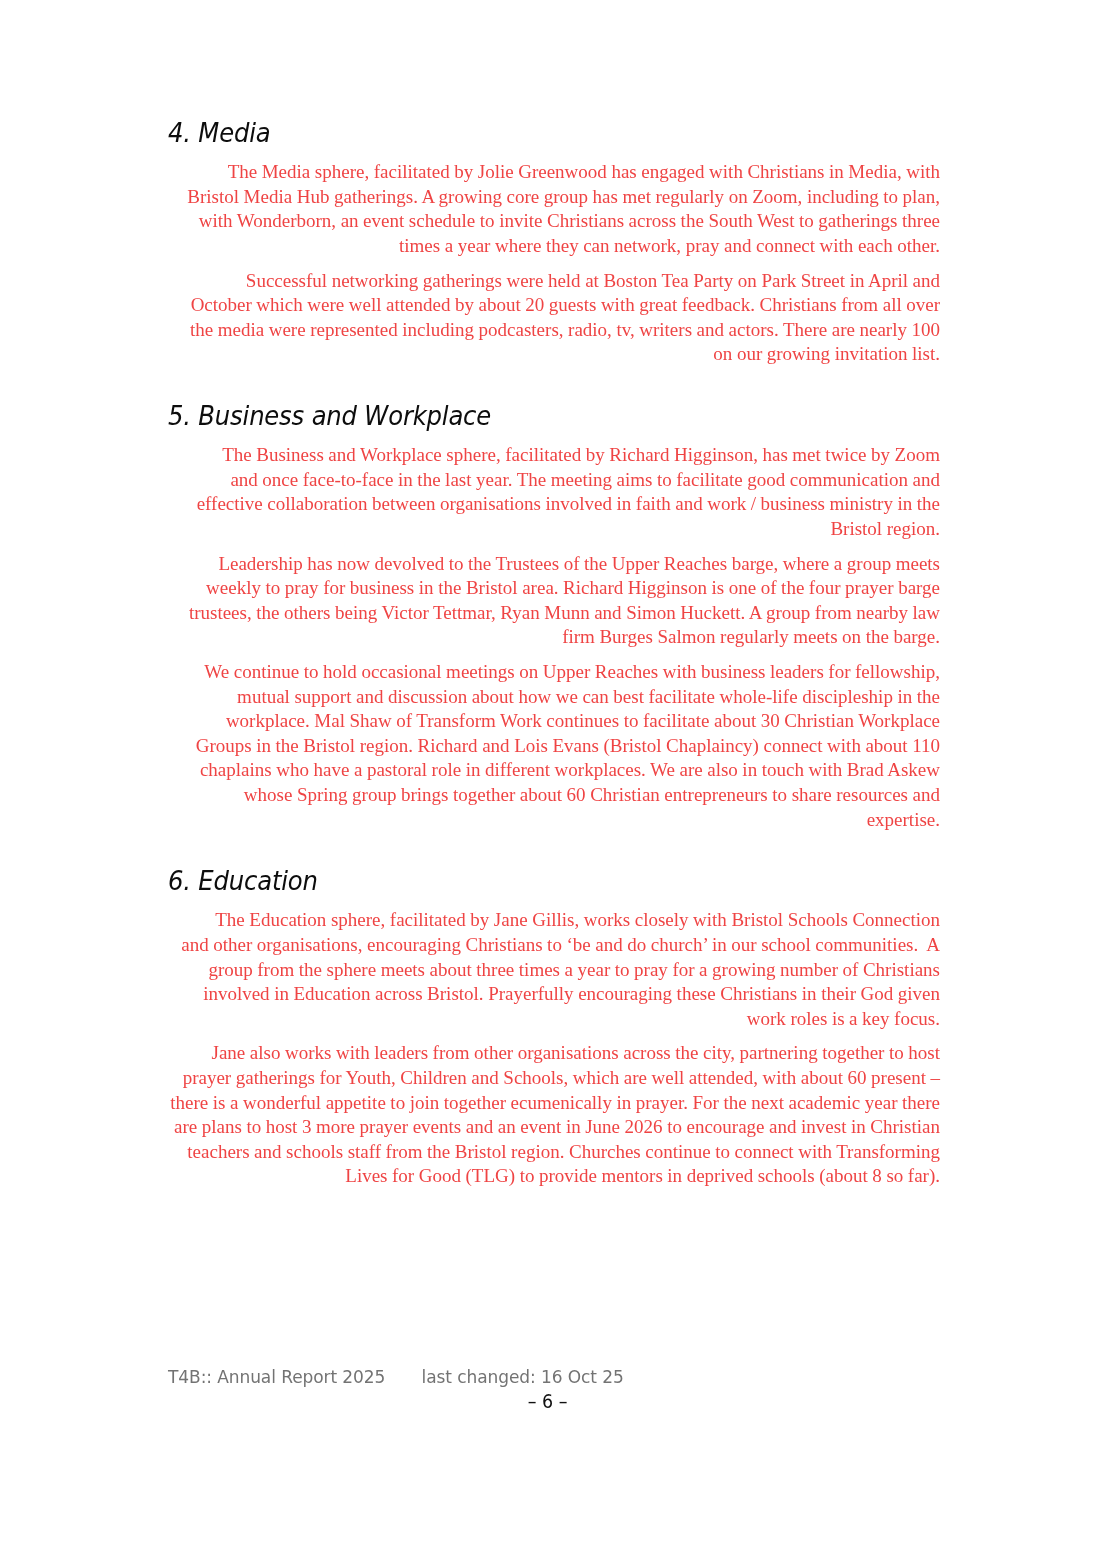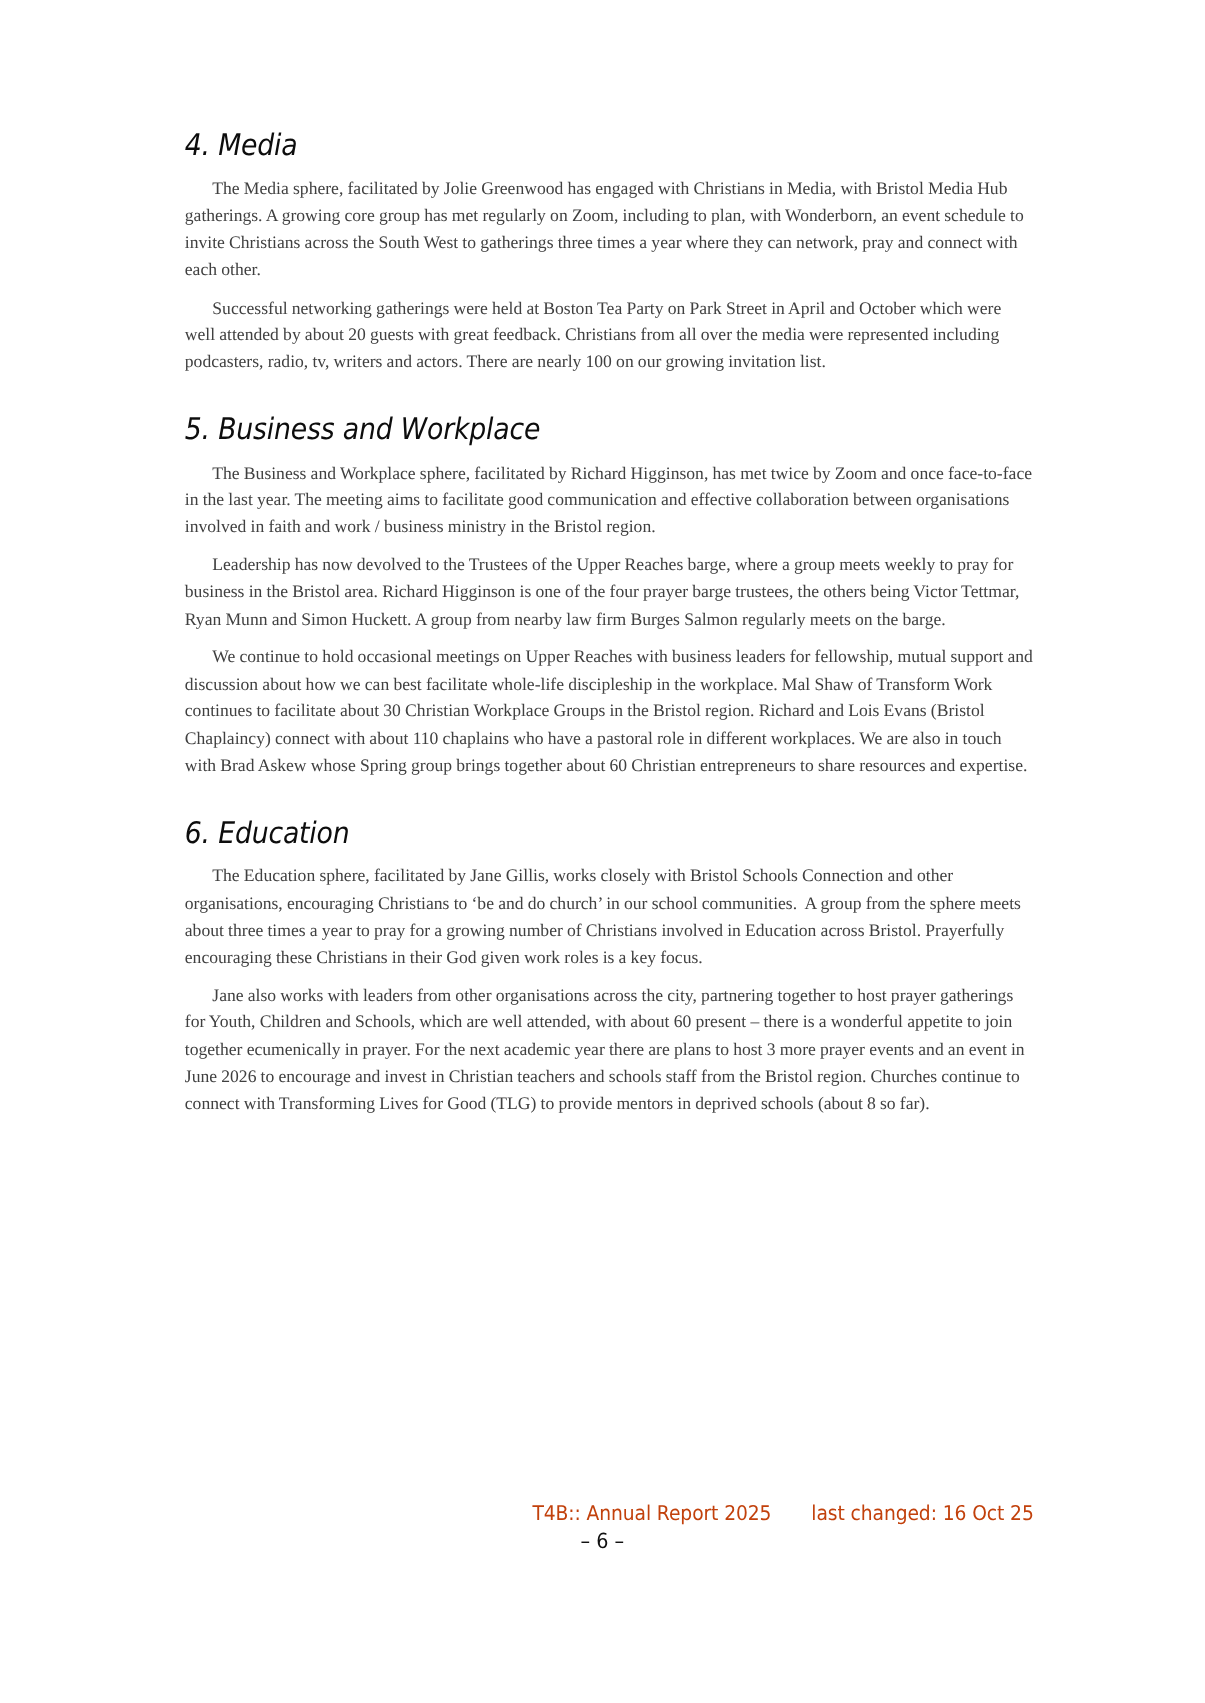--- a/index.html
+++ b/index.html
@@ -33,46 +33,46 @@
     letter-spacing: -0.2px;
     transform: scaleX(0.9);
     transform-origin: left center;
     white-space: nowrap;
   }
   h2.section-heading.gap {
     margin-top: 34px;
   }
   p.body-par {
     font-family: "Liberation Serif", "DejaVu Serif", serif;
-    font-size: 16px;
+    font-size: 19px;
     line-height: 24.6px;
-    color: #404040;
+    color: #ef4444;
     margin: 0 0 10px 0;
-    text-align: left;
+    text-align: right;
     text-indent: 25px;
     white-space: pre-wrap;
     -webkit-hyphens: none;
     hyphens: none;
     word-spacing: -0.2px;
   }
   .footer {
     position: absolute;
     left: 168px;
     top: 1366px;
     width: 772px;
     height: 60px;
   }
   .footer-row {
     position: relative;
     display: flex;
-    justify-content: flex-end;
+    justify-content: flex-start;
     align-items: baseline;
     font-family: "DejaVu Sans", sans-serif;
     font-size: 18.5px;
-    color: #c2410c;
+    color: #737373;
     letter-spacing: -0.1px;
   }
   .footer-left, .footer-right {
     transform: scaleX(0.92);
     transform-origin: left center;
     white-space: nowrap;
   }
   .footer-right {
     transform-origin: right center;
   }

